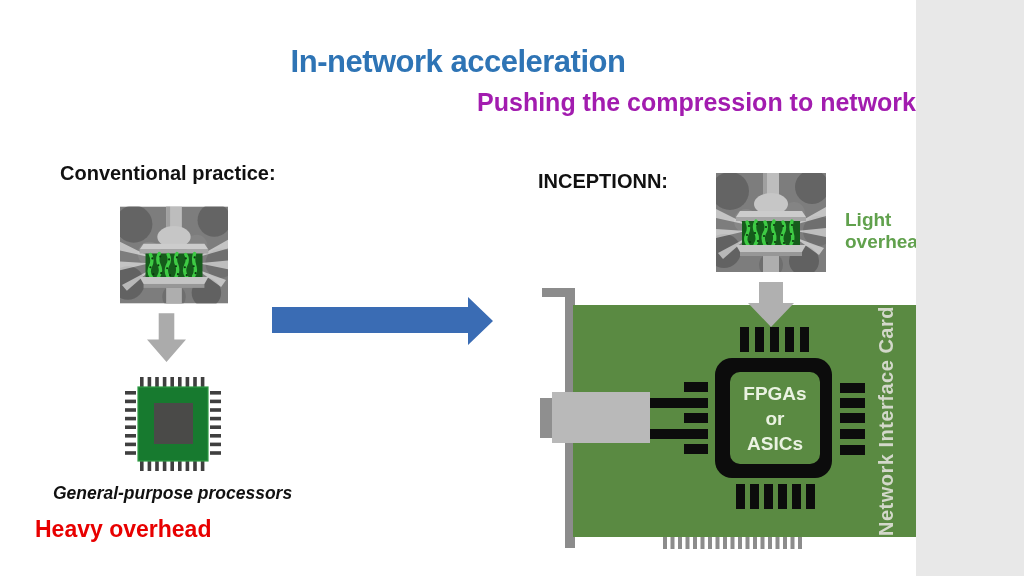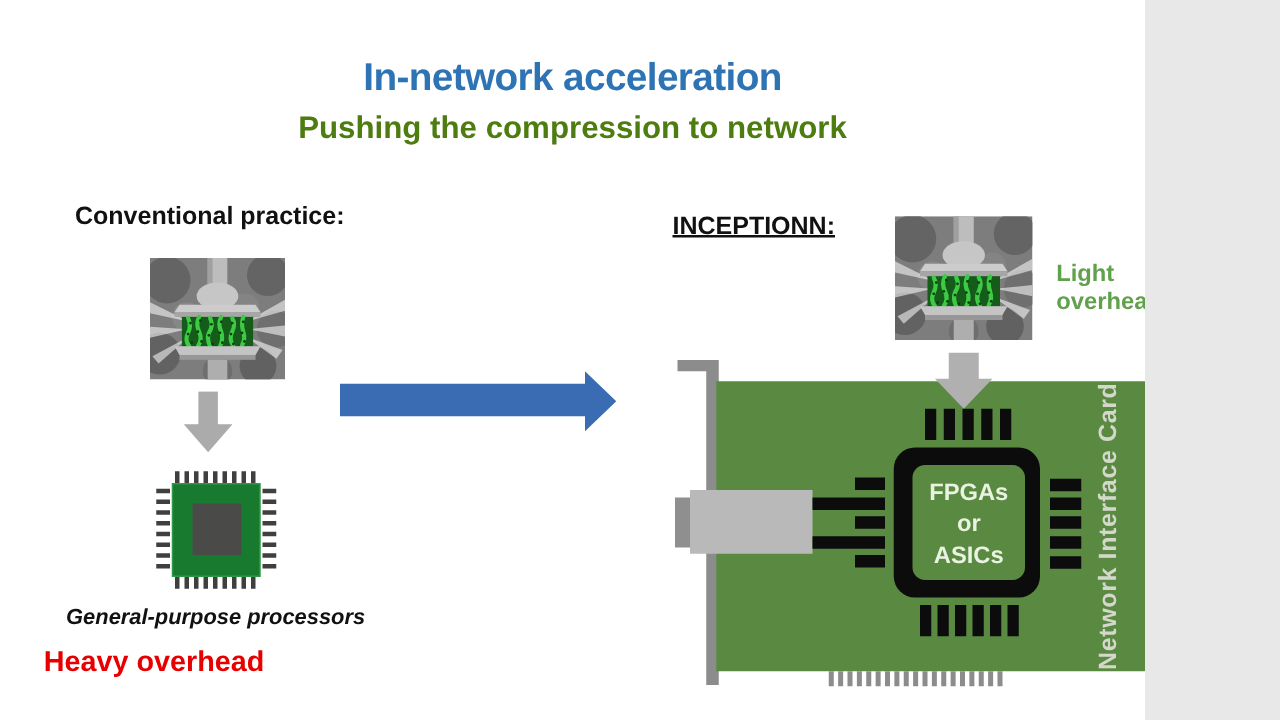--- a/index.html
+++ b/index.html
@@ -7,26 +7,26 @@
   .slide {
     position:relative; width:916px; height:576px; background:#ffffff;
     overflow:hidden; font-family:"Liberation Sans", sans-serif;
   }
   .abs { position:absolute; }
   .slide-title {
     top:44px; left:0; width:100%; text-align:center;
     font-size:31px; font-weight:bold; color:#2e74b5; letter-spacing:-0.5px;
   }
   .slide-subtitle {
-    top:88px; left:0; width:100%; text-align:center;
-    font-size:25px; font-weight:bold; color:#4d7c0f;
+    top:88px; left:0; width:100%; text-align:right;
+    font-size:25px; font-weight:bold; color:#a21caf;
   }
   .col-heading { font-size:20px; font-weight:bold; color:#111111; }
   .conv-heading { top:162px; left:60px; }
-  .incep-heading { top:170px; left:538px;text-decoration:underline; }
+  .incep-heading { top:170px; left:538px; }
   .caption {
     top:483px; left:35px; width:275px; text-align:center;
     font-size:17.5px; font-weight:bold; color:#111111;font-style:italic;
   }
   .heavy {
     top:516px; left:35px; width:275px; text-align:left;
     font-size:23px; font-weight:bold; color:#e80000;
   }
   .light {
     top:209px; left:845px; font-size:19px; font-weight:bold; color:#61a14d;

